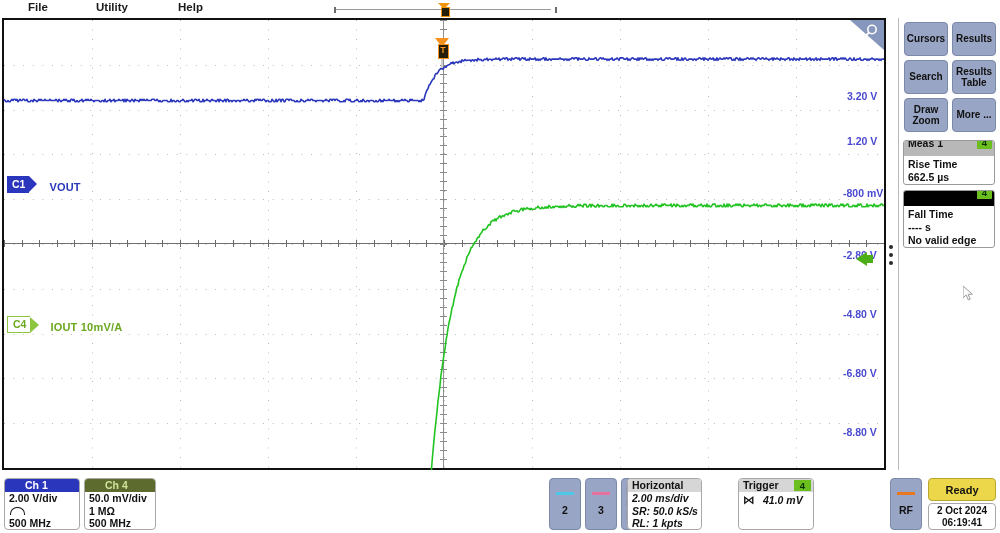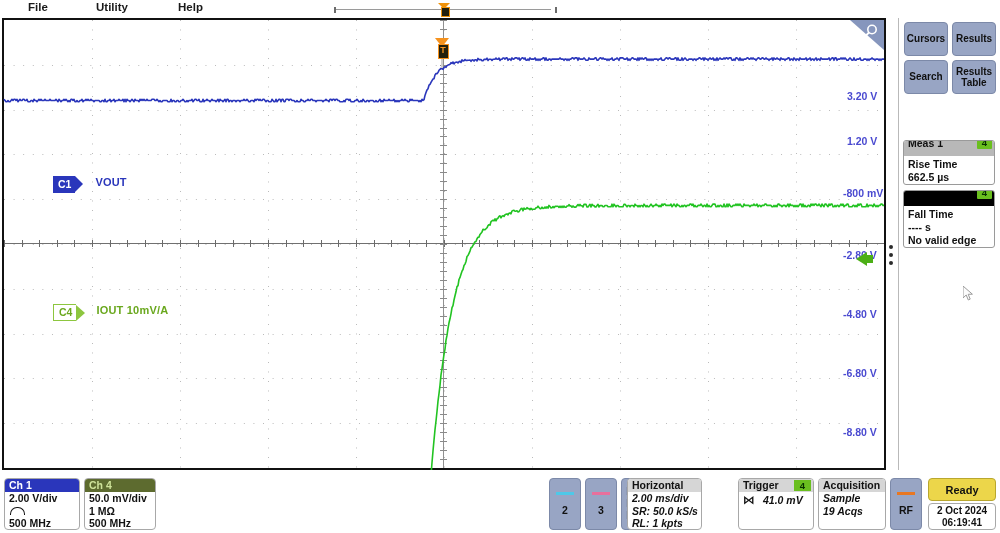--- a/index.html
+++ b/index.html
@@ -52,33 +52,33 @@
   
   .tmark-in{position:absolute;left:433px;top:20px;width:14px;height:30px;}
   .tmark-in .stem{position:absolute;left:6px;top:0;width:2px;height:30px;background:#cfcfcf;}
   .tmark-in .tri{position:absolute;left:0;top:0;width:0;height:0;
       border-left:7px solid transparent;border-right:7px solid transparent;border-top:9px solid #f5921e;}
   .tmark-in .box{position:absolute;left:2.5px;top:6px;width:9px;height:13px;background:#231f0c;border:1.5px solid #f5921e;}
   .tmark-in .box span{position:absolute;left:0;top:-1px;width:9px;text-align:center;
       font-size:9px;color:#f5921e;font-weight:700;line-height:13px;}
 
   
-  .chbadge{position:absolute;height:17px;display:flex;align-items:flex-start;margin-left:46px;}
+  .chbadge{position:absolute;height:17px;display:flex;align-items:flex-end;}
   .chbadge .tag{position:relative;height:17px;padding:0 4px 0 5px;display:flex;align-items:center;
       font-size:10.5px;font-weight:700;line-height:1;box-sizing:border-box;}
   .chbadge .tag:after{content:"";position:absolute;right:-8px;top:0;width:0;height:0;
       border-top:8.5px solid transparent;border-bottom:8.5px solid transparent;}
   .chbadge .nm{margin-left:20px;font-size:11px;font-weight:600;letter-spacing:.2px;}
 
   .c1badge{left:5px;top:158px;}
   .c1badge .tag{background:#2a36bb;color:#fff;}
   .c1badge .tag:after{border-left:8px solid #2a36bb;}
   .c1badge .nm{color:#2a36bb;}
 
-  .c4badge{left:5px;top:286px;}
+  .c4badge{left:5px;top:298px;}
   .c4badge .tag{background:#fff;color:#6aa81e;border:1.5px solid #8dc63f;border-right:none;}
   .c4badge .tag:after{right:-9px;border-left:9px solid #8dc63f;}
   .c4badge .tag:before{content:"";position:absolute;right:-6.5px;top:1.5px;width:0;height:0;
       border-top:7px solid transparent;border-bottom:7px solid transparent;border-left:7px solid #fff;}
   .c4badge .nm{color:#6aa81e;}
 
   
   .vlabel{position:absolute;font-size:10.5px;font-weight:600;color:#4a4ad0;white-space:nowrap;}
   .gndarrow{position:absolute;left:856px;top:252px;width:0;height:0;
       border-top:7px solid transparent;border-bottom:7px solid transparent;border-right:11px solid #4caf16;}
@@ -103,21 +103,21 @@
   .measbox .hdr.black{background:#000;color:#fff;}
   .measbox .badge{background:#6abf1f;color:#083000;font-size:9.5px;font-weight:700;
       padding:0 5px;line-height:12px;border-radius:1px;}
   .measbox .ln{font-size:10.5px;color:#111;padding:0 4px;line-height:13px;font-weight:600;}
   .m1{top:122px;} .m2{top:172px;}
 
   
   .botbar{position:absolute;left:0;top:472px;width:1000px;height:61px;background:#fff;}
   .chcard{position:absolute;top:6px;width:76px;height:52px;background:#fff;
       border:1px solid #a8a8a8;border-radius:4px;box-sizing:border-box;overflow:hidden;}
-  .chcard .ttl{height:13px;font-size:10.5px;font-weight:700;padding-left:4px;line-height:13px;box-sizing:border-box;}
+  .chcard .ttl{height:13px;font-size:10.5px;font-weight:700;padding-left:20px;line-height:13px;box-sizing:border-box;}
   .chcard .ln{font-size:10.5px;color:#111;padding-left:4px;line-height:12.5px;font-weight:600;}
   .ch1card{left:4px;} .ch1card .ttl{background:#2a36bb;color:#fff;}
   .ch4card{left:84px;width:72px;} .ch4card .ttl{background:#5d6b2f;color:#cfe39a;}
   .acicon{display:inline-block;width:13px;height:7px;border:1.5px solid #111;border-bottom:none;
       border-radius:7px 7px 0 0;margin:2px 0 0 1px;}
 
   .minibtn{position:absolute;top:6px;width:32px;height:52px;background:#98a5c4;
       border:1px solid #7c89a8;border-radius:4px;box-sizing:border-box;
       display:flex;flex-direction:column;align-items:center;justify-content:center;
       font-size:10.5px;font-weight:700;color:#111;}
@@ -355,20 +355,25 @@
   <div class="sidepanel">
     <div class="btnrow r1">
       <div class="sbtn">Cursors</div>
       <div class="sbtn">Results</div>
     </div>
     <div class="btnrow r2">
       <div class="sbtn">Search</div>
       <div class="sbtn multiline" style="white-space:pre-line">Results
 Table</div>
     </div>
+    <div class="btnrow r3">
+      <div class="sbtn multiline" style="white-space:pre-line">Draw
+Zoom</div>
+      <div class="sbtn">More ...</div>
+    </div>
 
     <div class="measbox m1">
       <div class="hdr grey">
         <span>Meas 1</span>
         <span class="badge">4</span>
       </div>
       <div class="ln" style="padding-top:2px">Rise Time</div>
       <div class="ln">662.5 µs</div>
     </div>
 
@@ -424,25 +429,20 @@
       <div class="ttl">
         <span>Trigger</span>
         <span class="badge">4</span>
       </div>
       <div class="ln" style="padding-top:2px">
         <span class="xsym">⋈</span>
         <span>41.0 mV</span>
       </div>
     </div>
 
-    <div class="infocard acard">
-      <div class="ttl">Acquisition</div>
-      <div class="ln">Sample</div>
-      <div class="ln">19 Acqs</div>
-    </div>
 
     <div class="rfb">
       <div class="bar"></div>
       <span>RF</span>
     </div>
 
     <div class="readybtn">Ready</div>
     <div class="datecard">
       <div>2 Oct 2024</div>
       <div>06:19:41</div>

